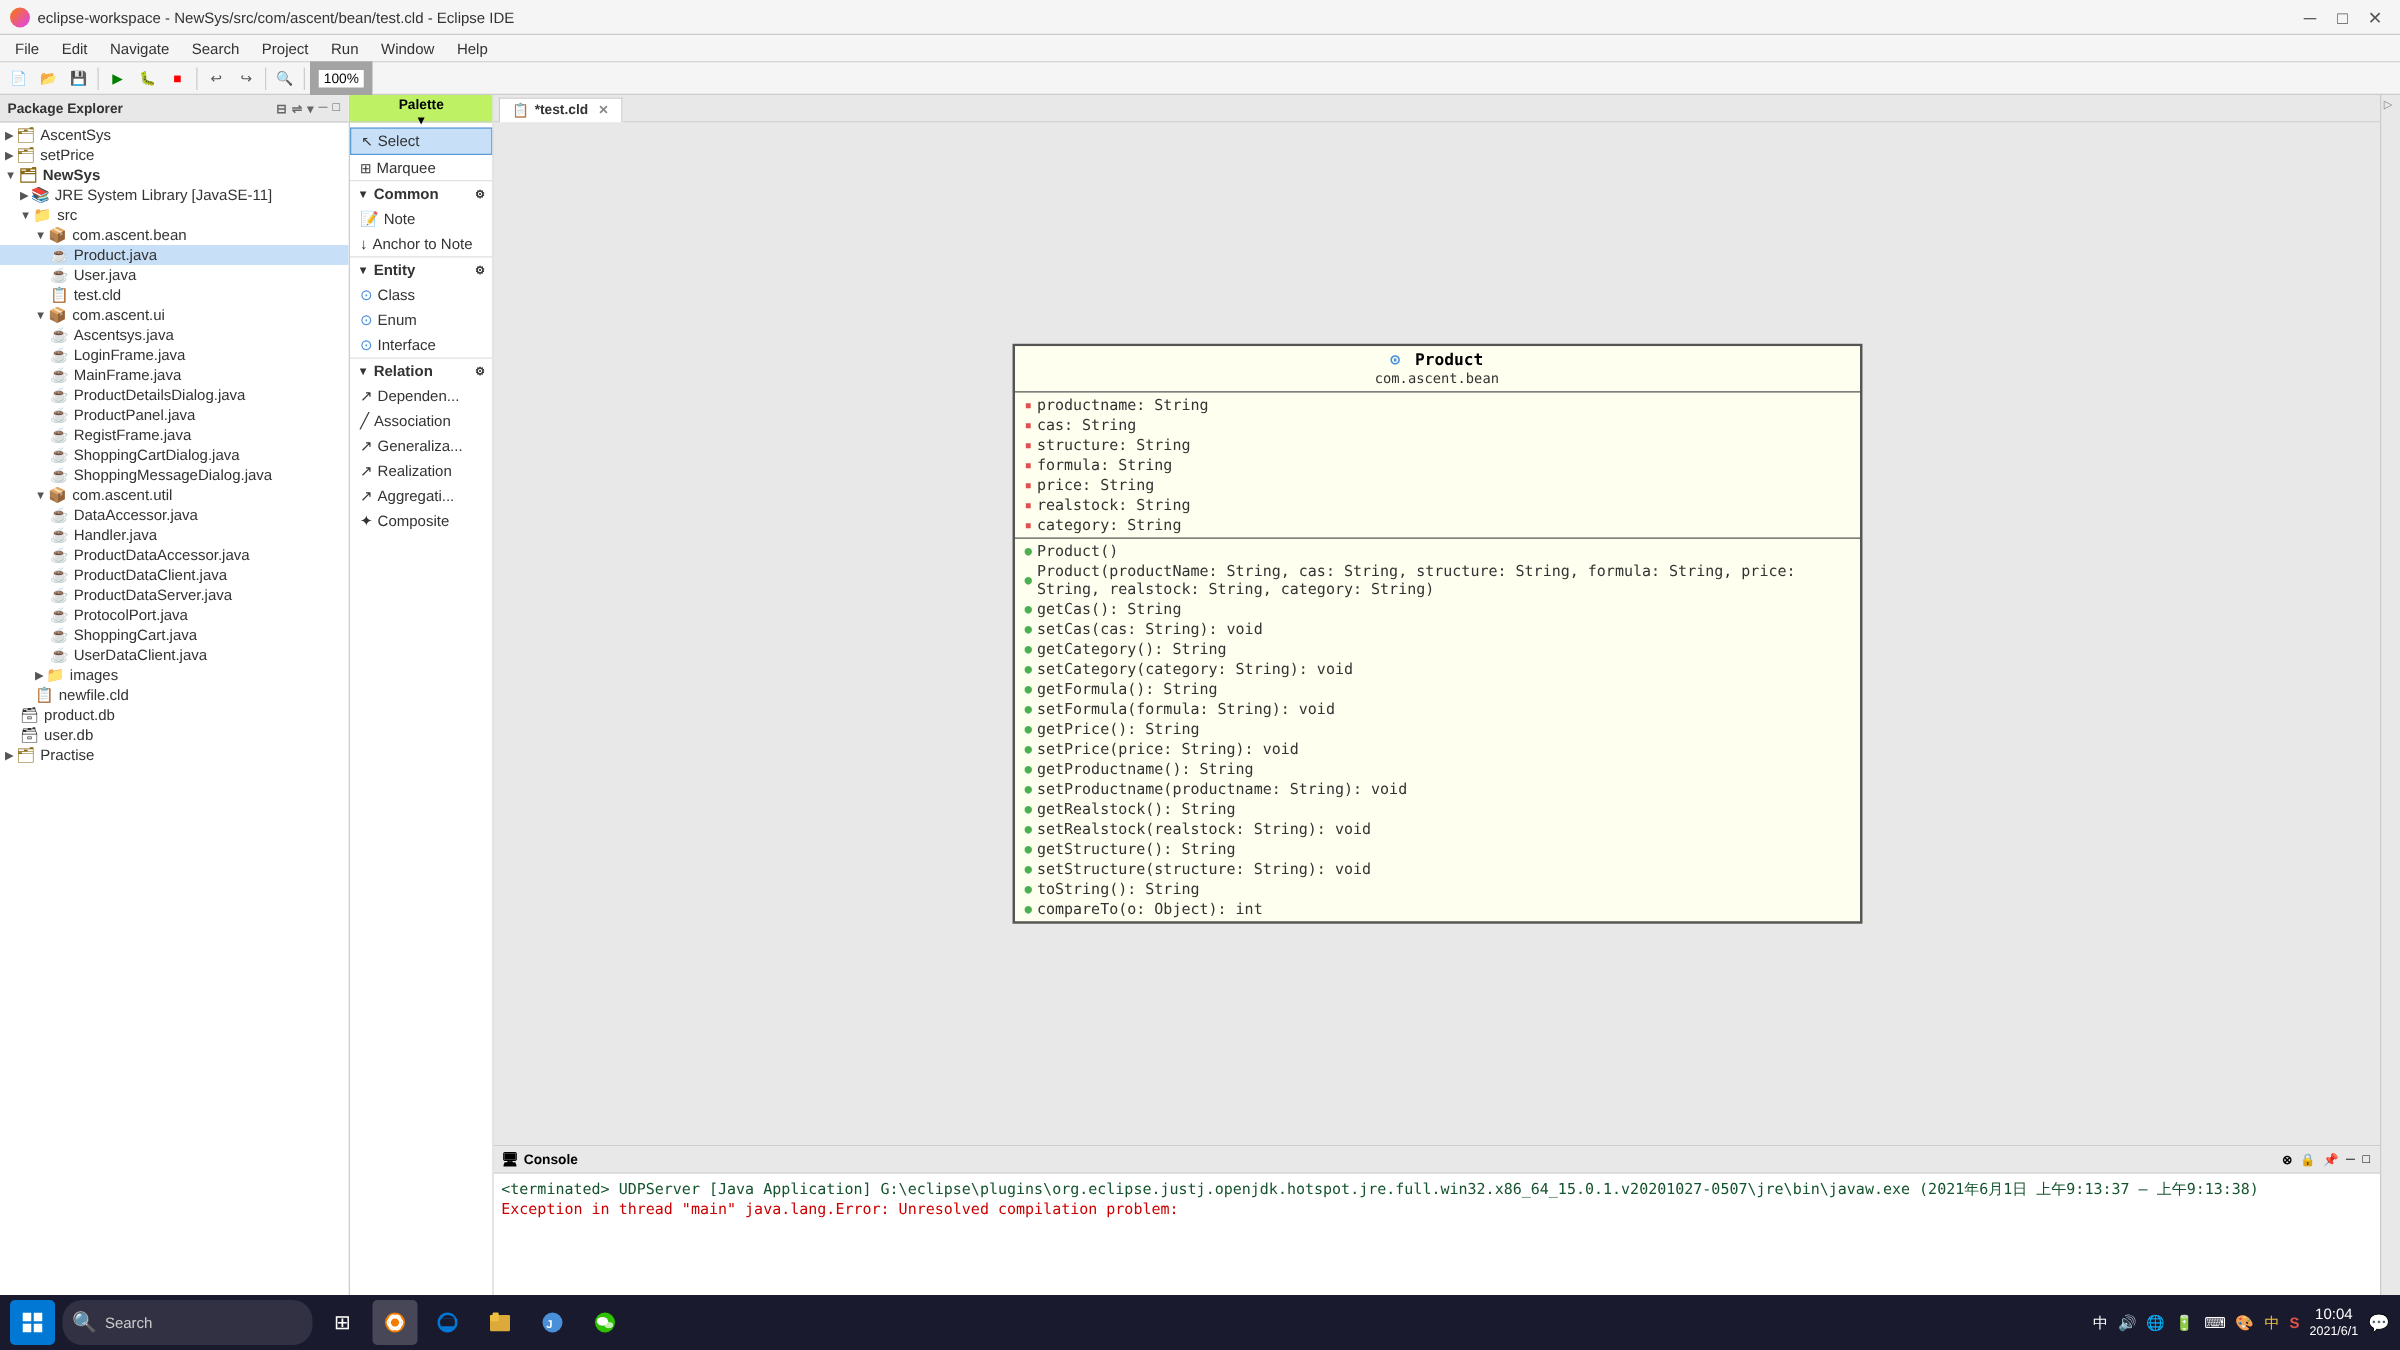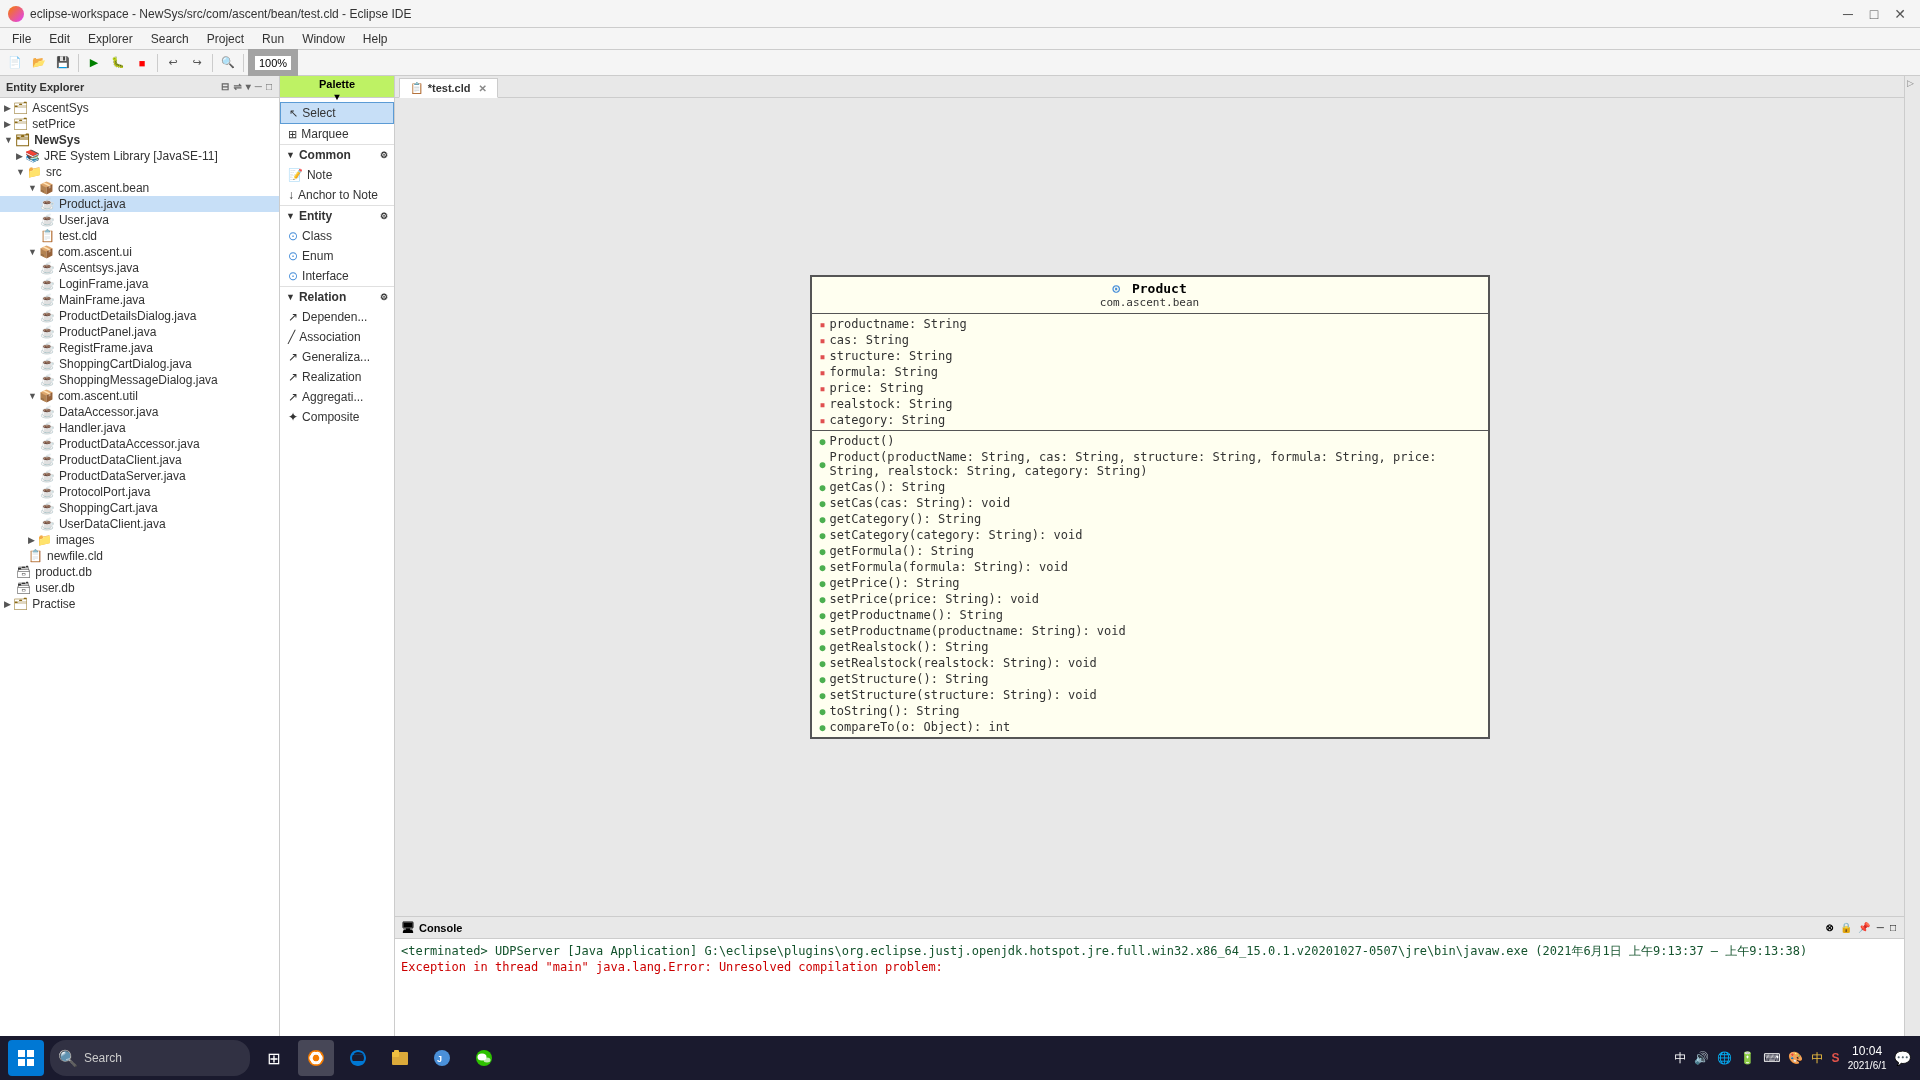--- a/index.html
+++ b/index.html
@@ -425,21 +425,21 @@
   <div class="title-bar-controls">
     <button class="title-btn">─</button>
     <button class="title-btn">□</button>
     <button class="title-btn close">✕</button>
   </div>
 </div>
 
 <div class="menu-bar">
   <span class="menu-item">File</span>
   <span class="menu-item">Edit</span>
-  <span class="menu-item">Explorer</span>
+  <span class="menu-item">Navigate</span>
   <span class="menu-item">Search</span>
   <span class="menu-item">Project</span>
   <span class="menu-item">Run</span>
   <span class="menu-item">Window</span>
   <span class="menu-item">Help</span>
 </div>
 
 <div class="toolbar">
   <button class="toolbar-btn">📄</button>
   <button class="toolbar-btn">📂</button>
@@ -454,21 +454,21 @@
   <div class="toolbar-separator"></div>
   <button class="toolbar-btn">🔍</button>
   <div class="toolbar-separator"></div>
   <input class="toolbar-zoom" type="text" value="100%" style="">
 </div>
 
 <div class="main-area">
 
   <div class="package-explorer">
     <div class="panel-header">
-      <span>Entity Explorer</span>
+      <span>Package Explorer</span>
       <div class="panel-header-icons">
         <span class="panel-header-icon">⊟</span>
         <span class="panel-header-icon">⇌</span>
         <span class="panel-header-icon">▾</span>
         <span class="panel-header-icon">─</span>
         <span class="panel-header-icon">□</span>
       </div>
     </div>
     <div class="tree-area">
 

